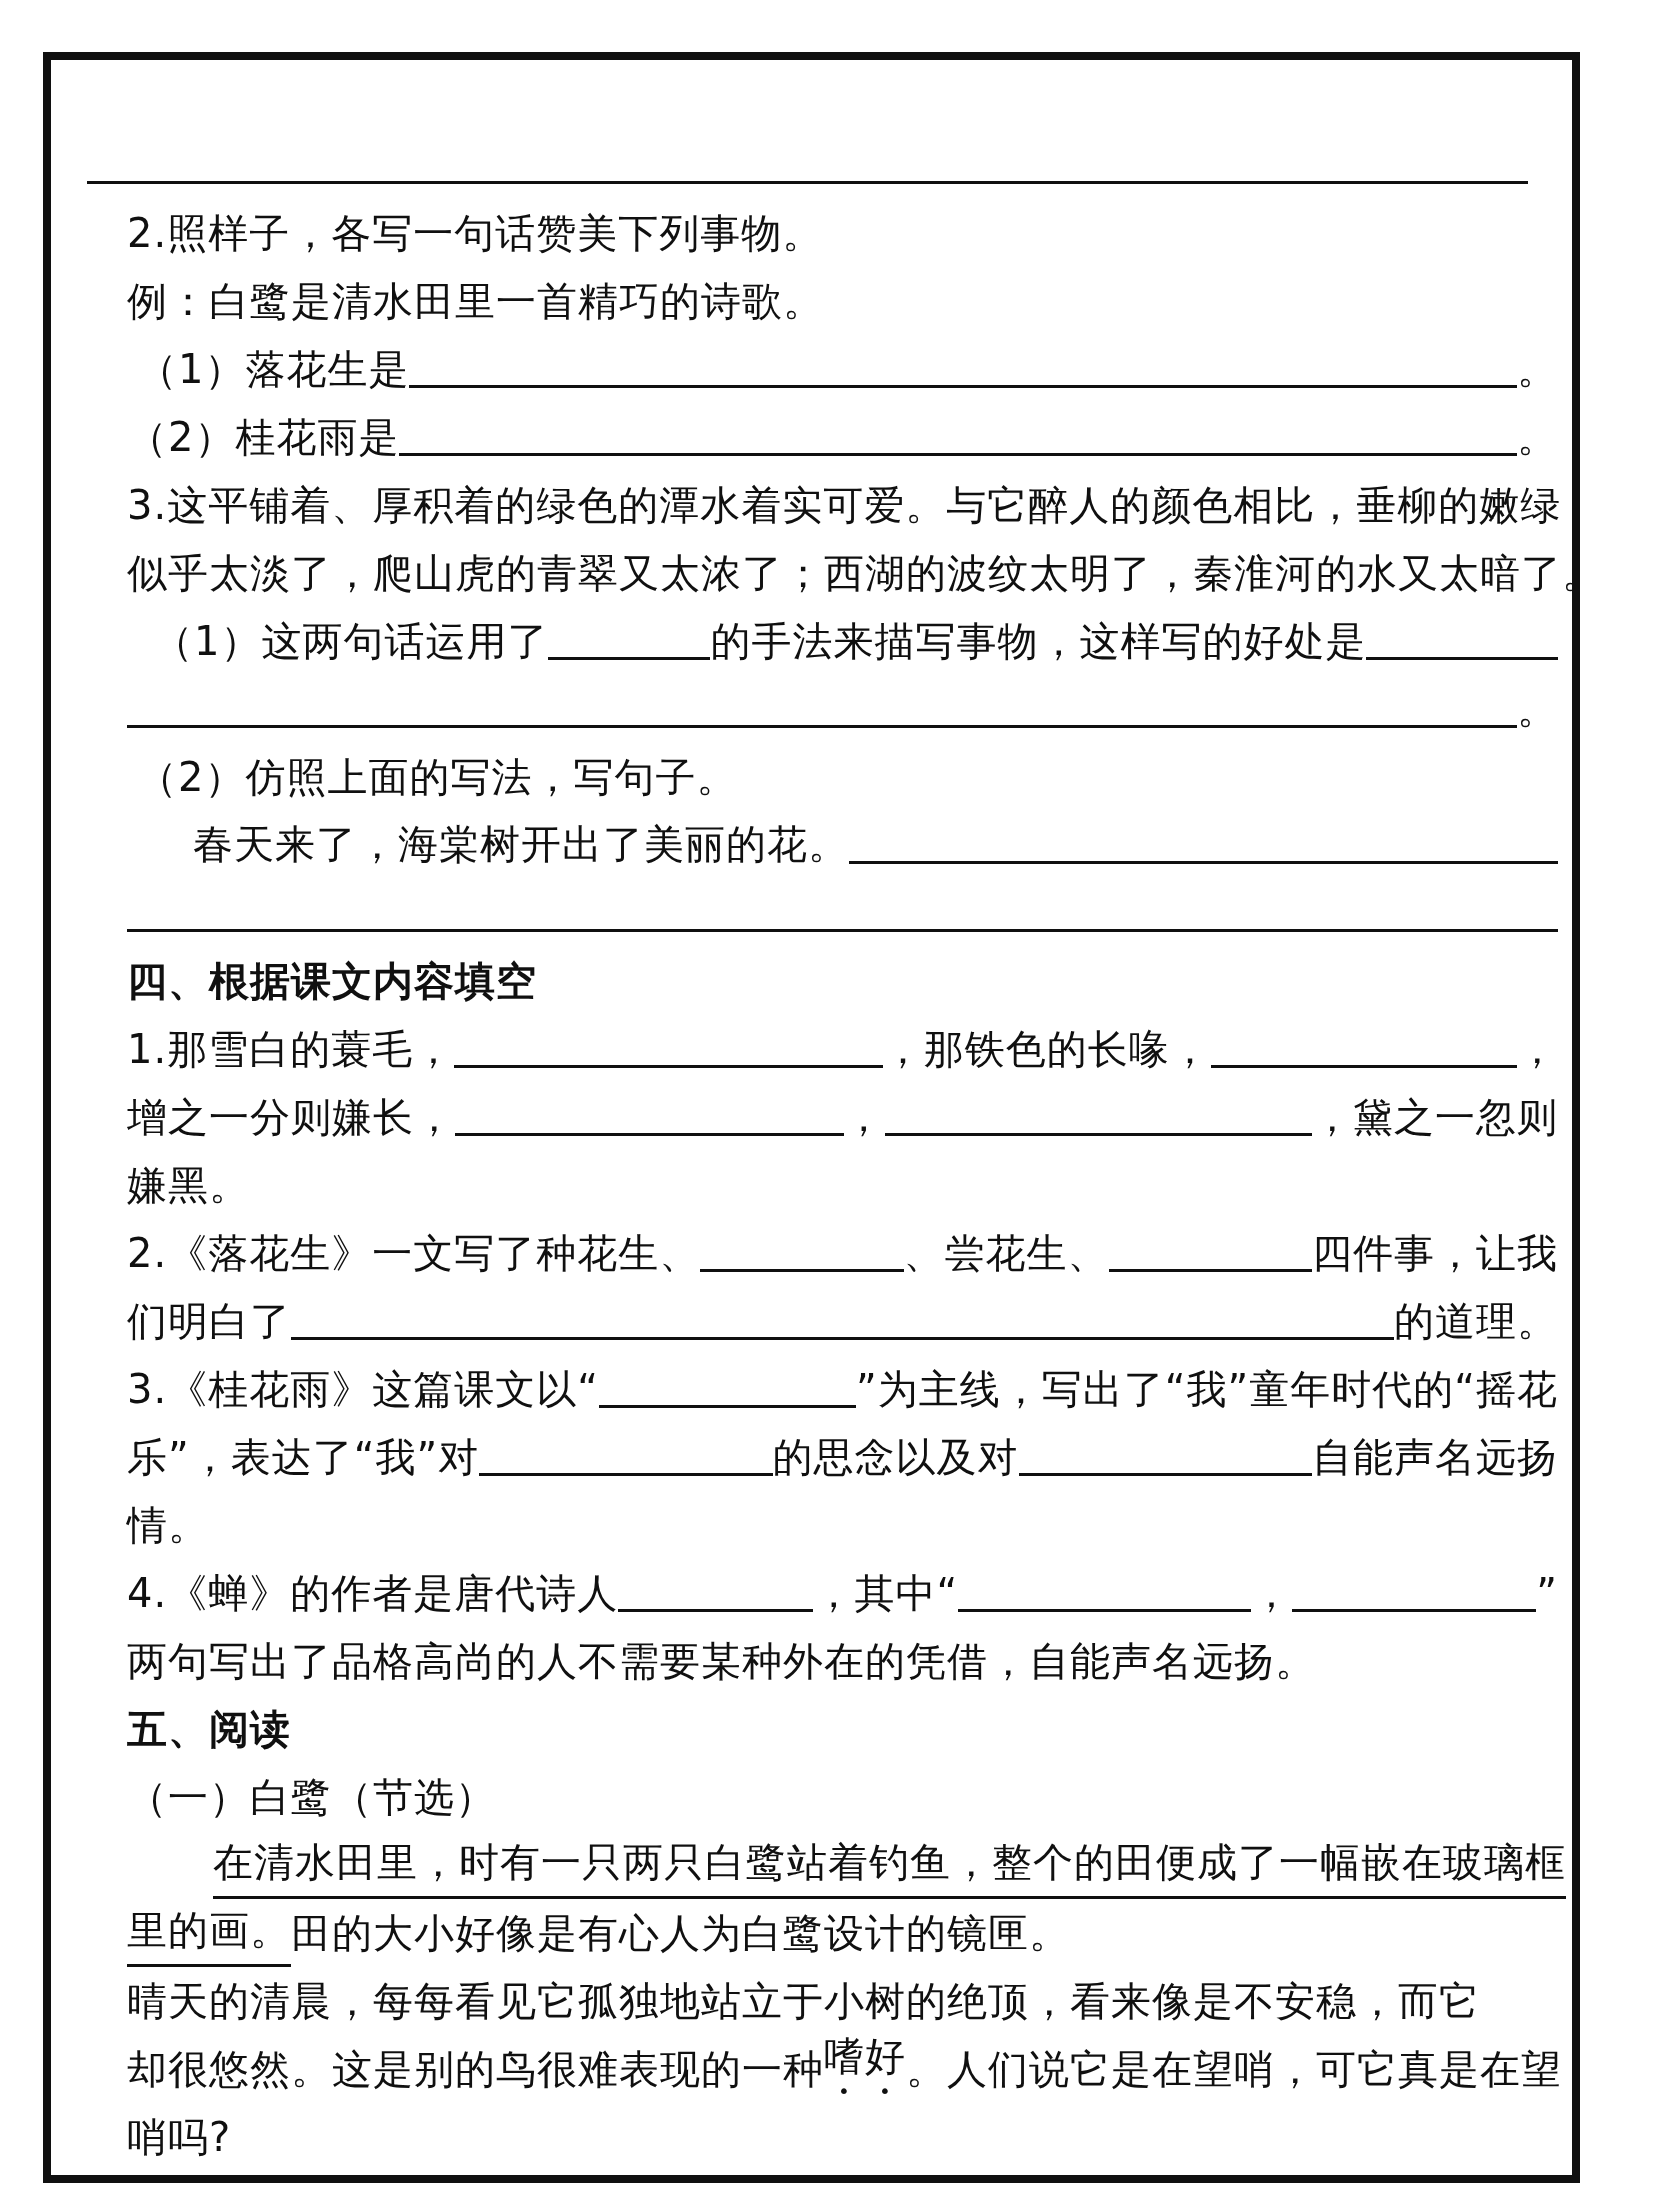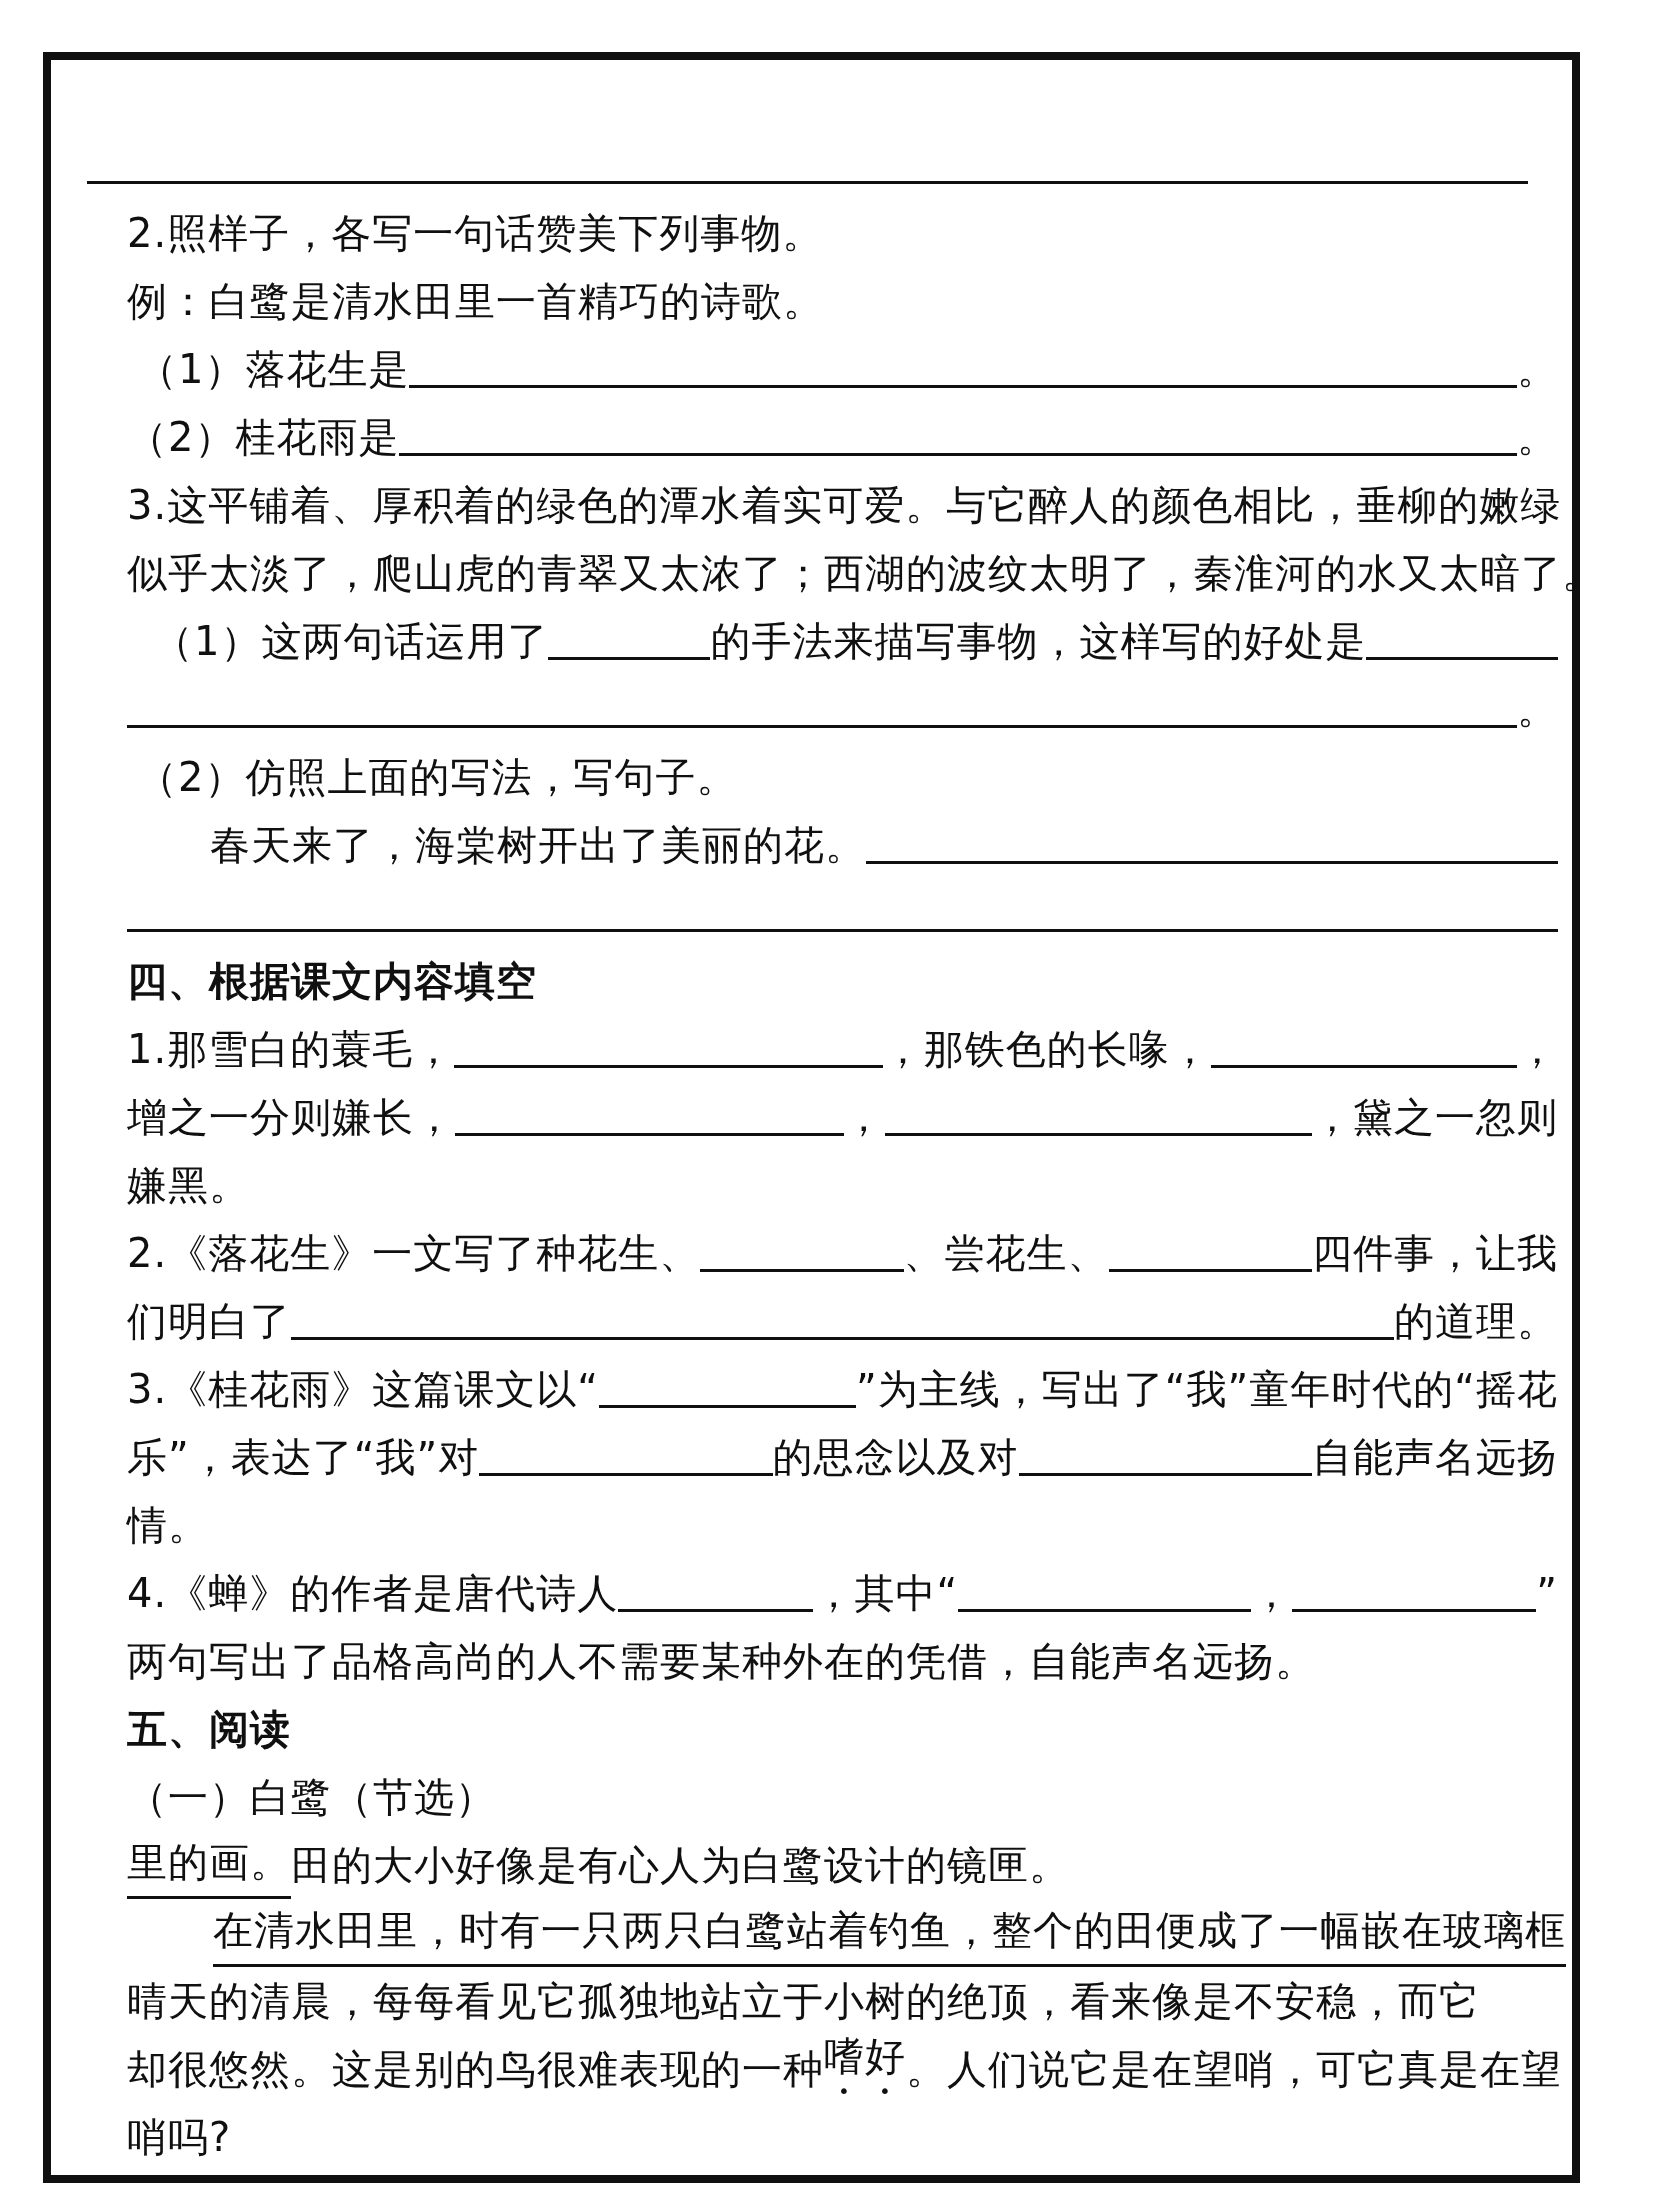--- a/index.html
+++ b/index.html
@@ -69,21 +69,21 @@
       <span class="txt">的手法来描写事物，这样写的好处是</span>
       <span class="blank"></span>
     </div>
     <div class="line">
       <span class="blank"></span>
       <span class="txt">。</span>
     </div>
     <div class="line" style="margin-left: 10px;">
       <span class="txt">（2）仿照上面的写法，写句子。</span>
     </div>
-    <div class="line" style="margin-left: 83px;">
+    <div class="line" style="margin-left: 66px; font-family: Liberation Serif, serif;">
       <span class="txt">春天来了，海棠树开出了美丽的花。</span>
       <span class="blank"></span>
     </div>
     <div class="line">
       <span class="blank"></span>
     </div>
     <div class="line bold">
       <span class="txt">四、根据课文内容填空</span>
     </div>
     <div class="line">
@@ -141,26 +141,26 @@
     </div>
     <div class="line">
       <span class="txt">两句写出了品格高尚的人不需要某种外在的凭借，自能声名远扬。</span>
     </div>
     <div class="line bold">
       <span class="txt">五、阅读</span>
     </div>
     <div class="line center">
       <span class="txt">（一）白鹭（节选）</span>
     </div>
+    <div class="line" style="margin-left: 86px;">
+      <span class="txt underlined">在清水田里，时有一只两只白鹭站着钓鱼，整个的田便成了一幅嵌在玻璃框</span>
+    </div>
     <div class="line">
       <span class="txt underlined">里的画。</span>
       <span class="txt">田的大小好像是有心人为白鹭设计的镜匣。</span>
-    </div>
-    <div class="line" style="margin-left: 86px;">
-      <span class="txt underlined">在清水田里，时有一只两只白鹭站着钓鱼，整个的田便成了一幅嵌在玻璃框</span>
     </div>
     <div class="line" style="">
       <span class="txt">晴天的清晨，每每看见它孤独地站立于小树的绝顶，看来像是不安稳，而它</span>
     </div>
     <div class="line">
       <span class="txt">却很悠然。这是别的鸟很难表现的一种</span>
       <span class="txt emdot">嗜好</span>
       <span class="txt">。人们说它是在望哨，可它真是在望</span>
     </div>
     <div class="line">

